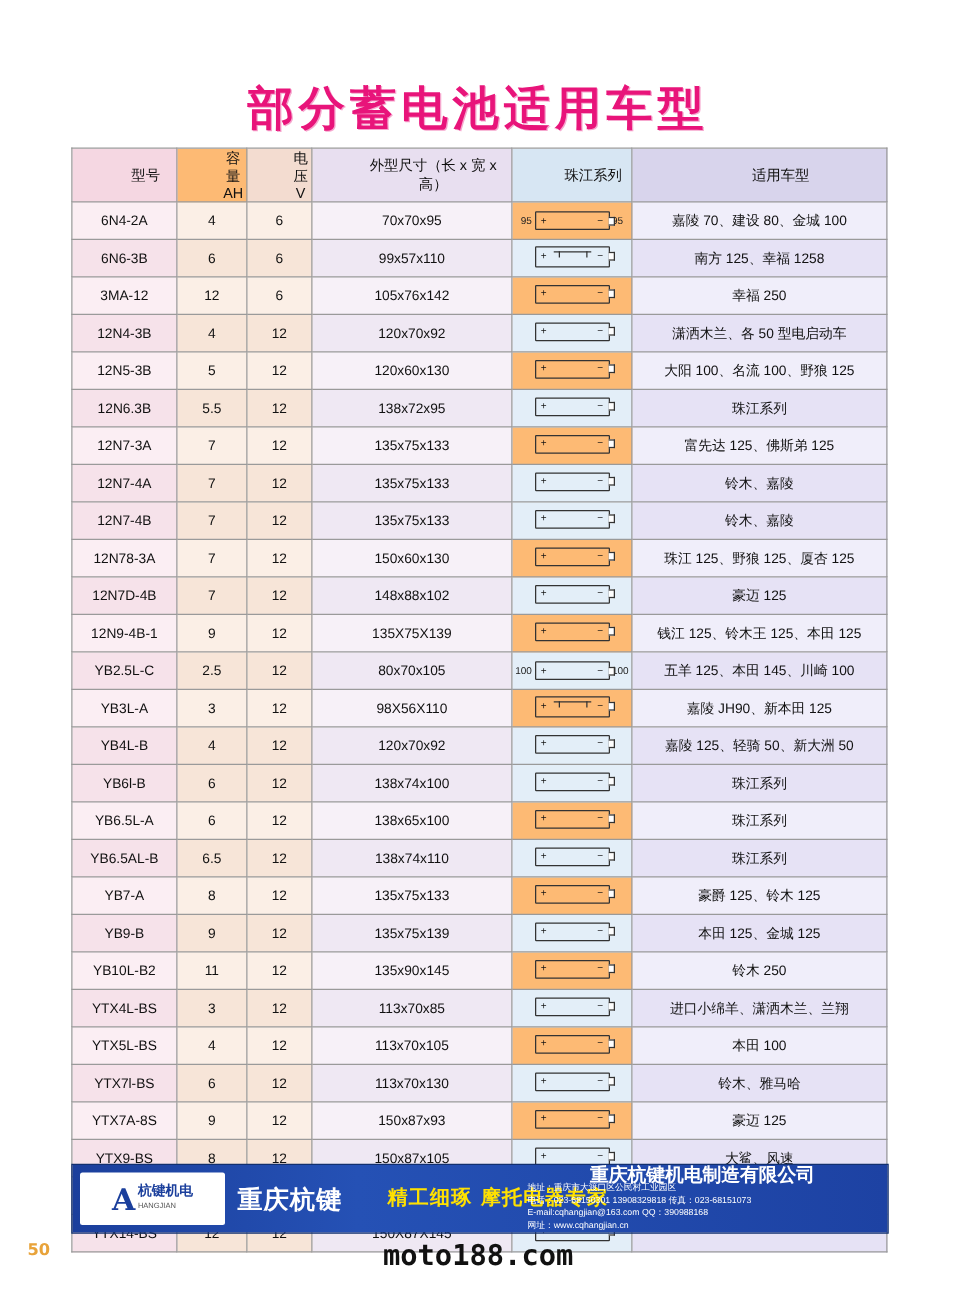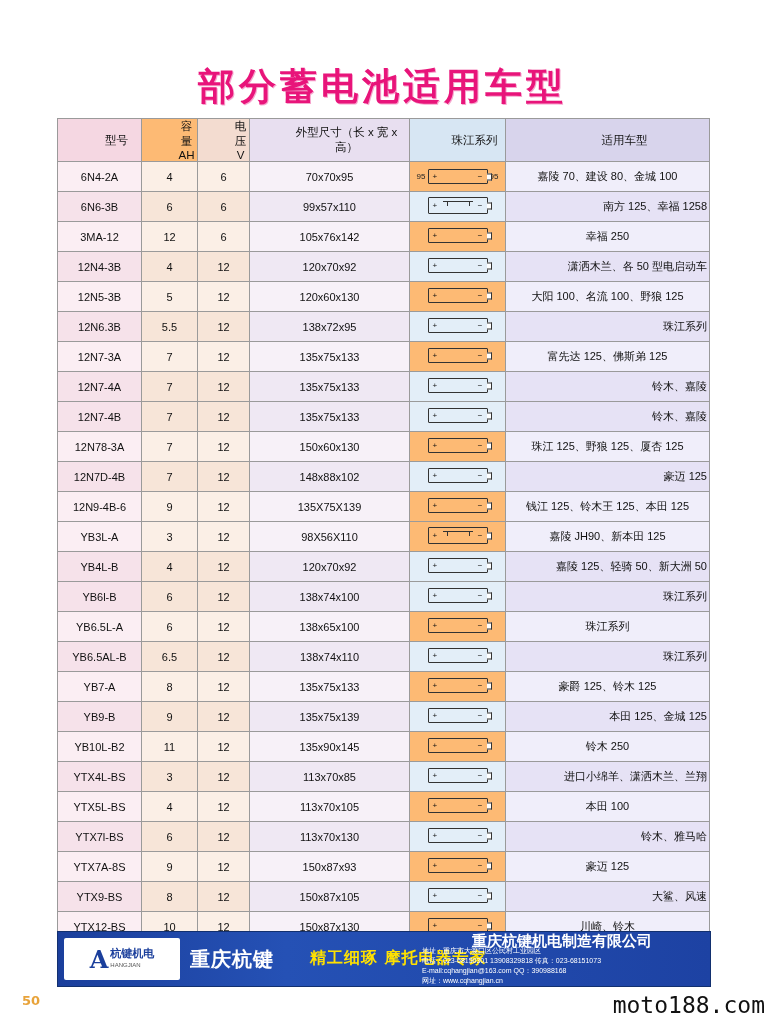--- a/index.html
+++ b/index.html
@@ -80,21 +80,21 @@
   .b3 { background: #f7f1f8; }
   .b4 { background: #fdba74; }
   .b5 { background: #f0eefa; }
 
   
   tr.alt .b0 { background: #f6e2ea; }
   tr.alt .b1 { background: #f7e5d8; }
   tr.alt .b2 { background: #f7e5d8; }
   tr.alt .b3 { background: #efe8f3; }
   tr.alt .b4 { background: #e3eef8; }
-  tr.alt .b5 { background: #e6e2f5; text-align: right; }
+  tr.alt .b5 { background: #e6e2f5; }
 
   .model { font-size: 11.5px; }
   .fit { font-size: 11.5px; }
 
   
   .term {
     display: inline-block;
     position: relative;
     width: 58px;
     height: 13px;
@@ -212,24 +212,24 @@
     line-height: 10px;
     width: 280px;
   }
   .corp-info .cname { font-size: 15px; font-weight: bold; text-align: center; }
   .corp-info .line { white-space: nowrap; }
   .moto {
     position: absolute;
     left: 0;
     top: 992px;
     width: 765px;
-    text-align: right;
+    text-align: center;
     font-family: "DejaVu Sans Mono", monospace;
     font-size: 23px;
-    font-weight: normal;
+    font-weight: bold;
     color: #111;
     letter-spacing: 0px;
   }
   .pagenum {
     position: absolute;
     left: 22px;
     top: 993px;
     font-size: 13px;
     color: #e8a33a;
     font-weight: bold;
@@ -416,32 +416,48 @@
           <td class="b4"><span class="term-wrap">
               <span class="term">
                 <span class="sign l">+</span>
                 <span class="sign r">−</span>
                 <span class="nub"></span>
               </span>
             </span></td>
           <td class="b5 fit">豪迈 125</td>
         </tr>
         <tr>
-          <td class="b0 model">12N9-4B-6</td>
+          <td class="b0 model">12N9-4B-1</td>
           <td class="b1">9</td>
           <td class="b2">12</td>
           <td class="b3">135X75X139</td>
           <td class="b4"><span class="term-wrap">
               <span class="term">
                 <span class="sign l">+</span>
                 <span class="sign r">−</span>
                 <span class="nub"></span>
               </span>
             </span></td>
           <td class="b5 fit">钱江 125、铃木王 125、本田 125</td>
+        </tr>
+        <tr class="alt">
+          <td class="b0 model">YB2.5L-C</td>
+          <td class="b1">2.5</td>
+          <td class="b2">12</td>
+          <td class="b3">80x70x105</td>
+          <td class="b4"><span class="term-wrap">
+              <span class="dimlab">100</span>
+              <span class="term">
+                <span class="sign l">+</span>
+                <span class="sign r">−</span>
+                <span class="nub"></span>
+              </span>
+              <span class="dimlab">100</span>
+            </span></td>
+          <td class="b5 fit">五羊 125、本田 145、川崎 100</td>
         </tr>
         <tr>
           <td class="b0 model">YB3L-A</td>
           <td class="b1">3</td>
           <td class="b2">12</td>
           <td class="b3">98X56X110</td>
           <td class="b4"><span class="term-wrap">
               <span class="term tall">
                 <span class="sign l">+</span>
                 <span class="sign r">−</span>

